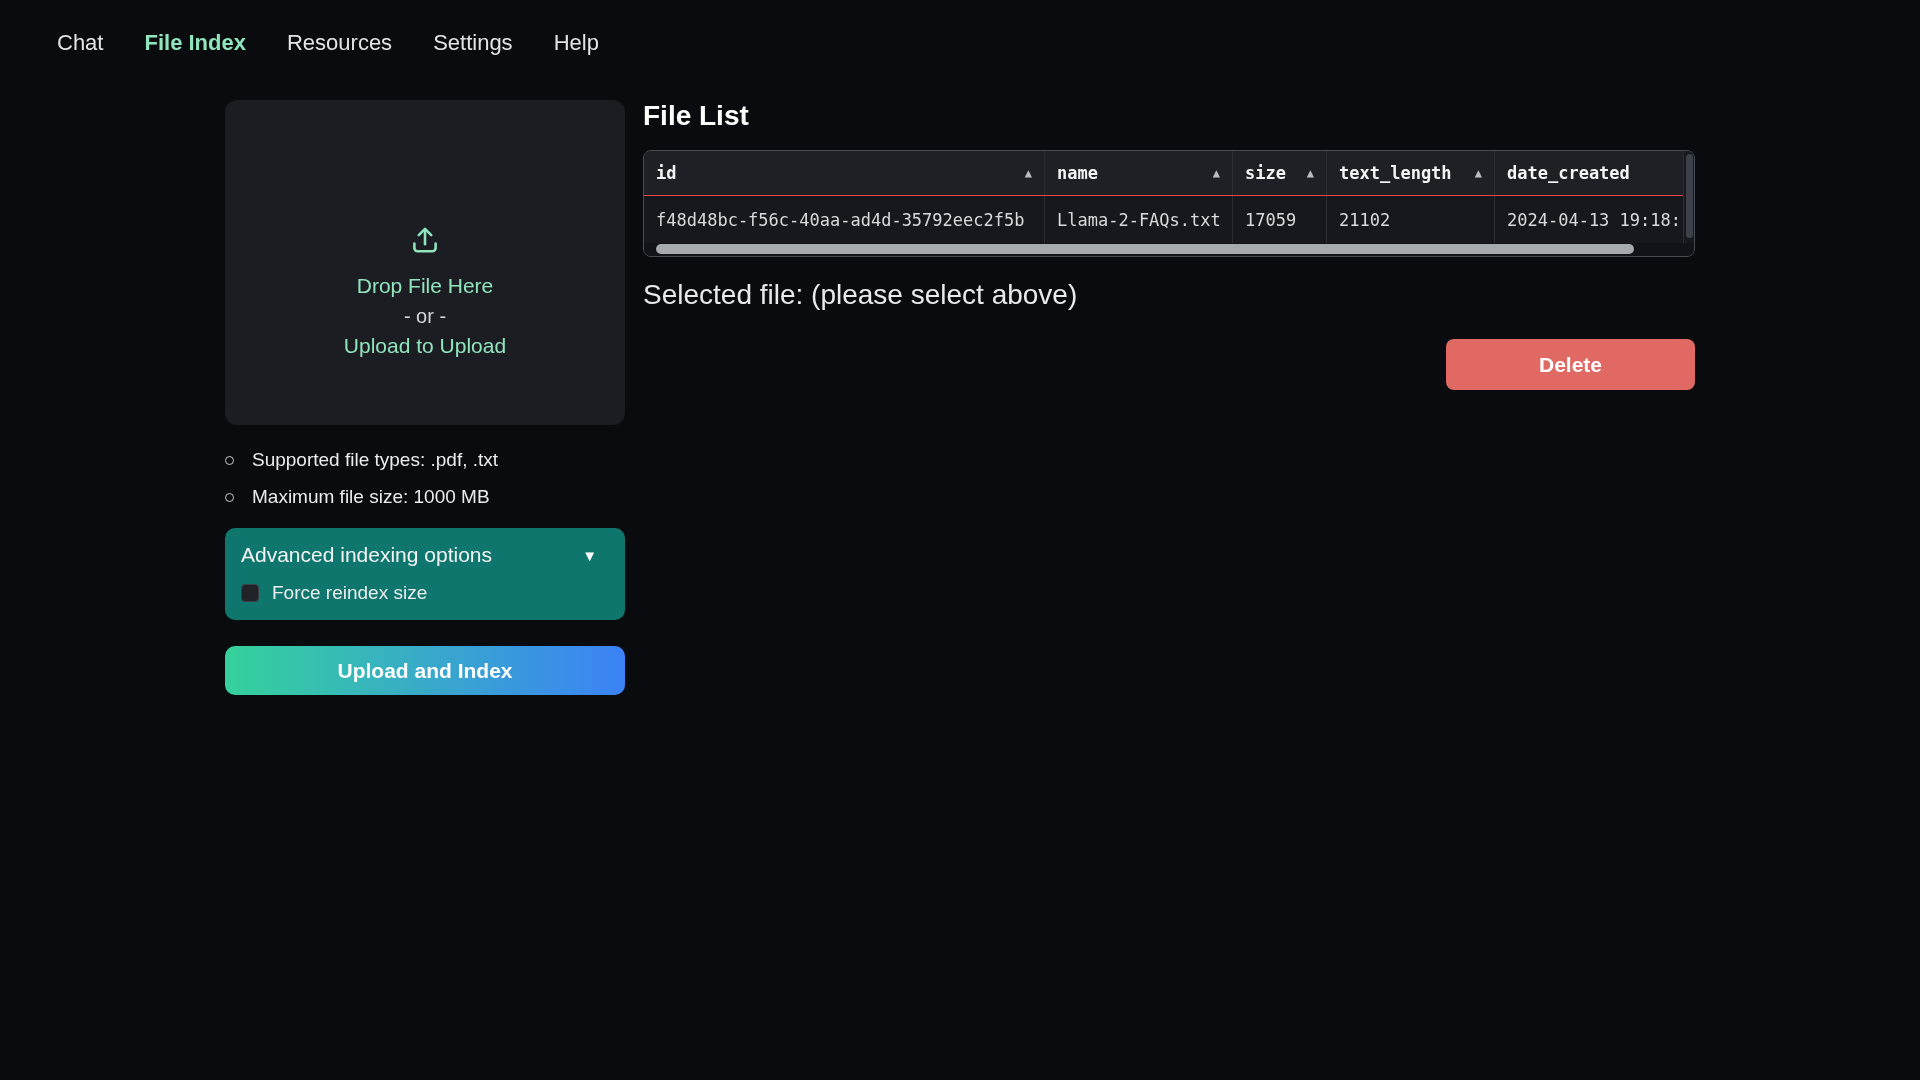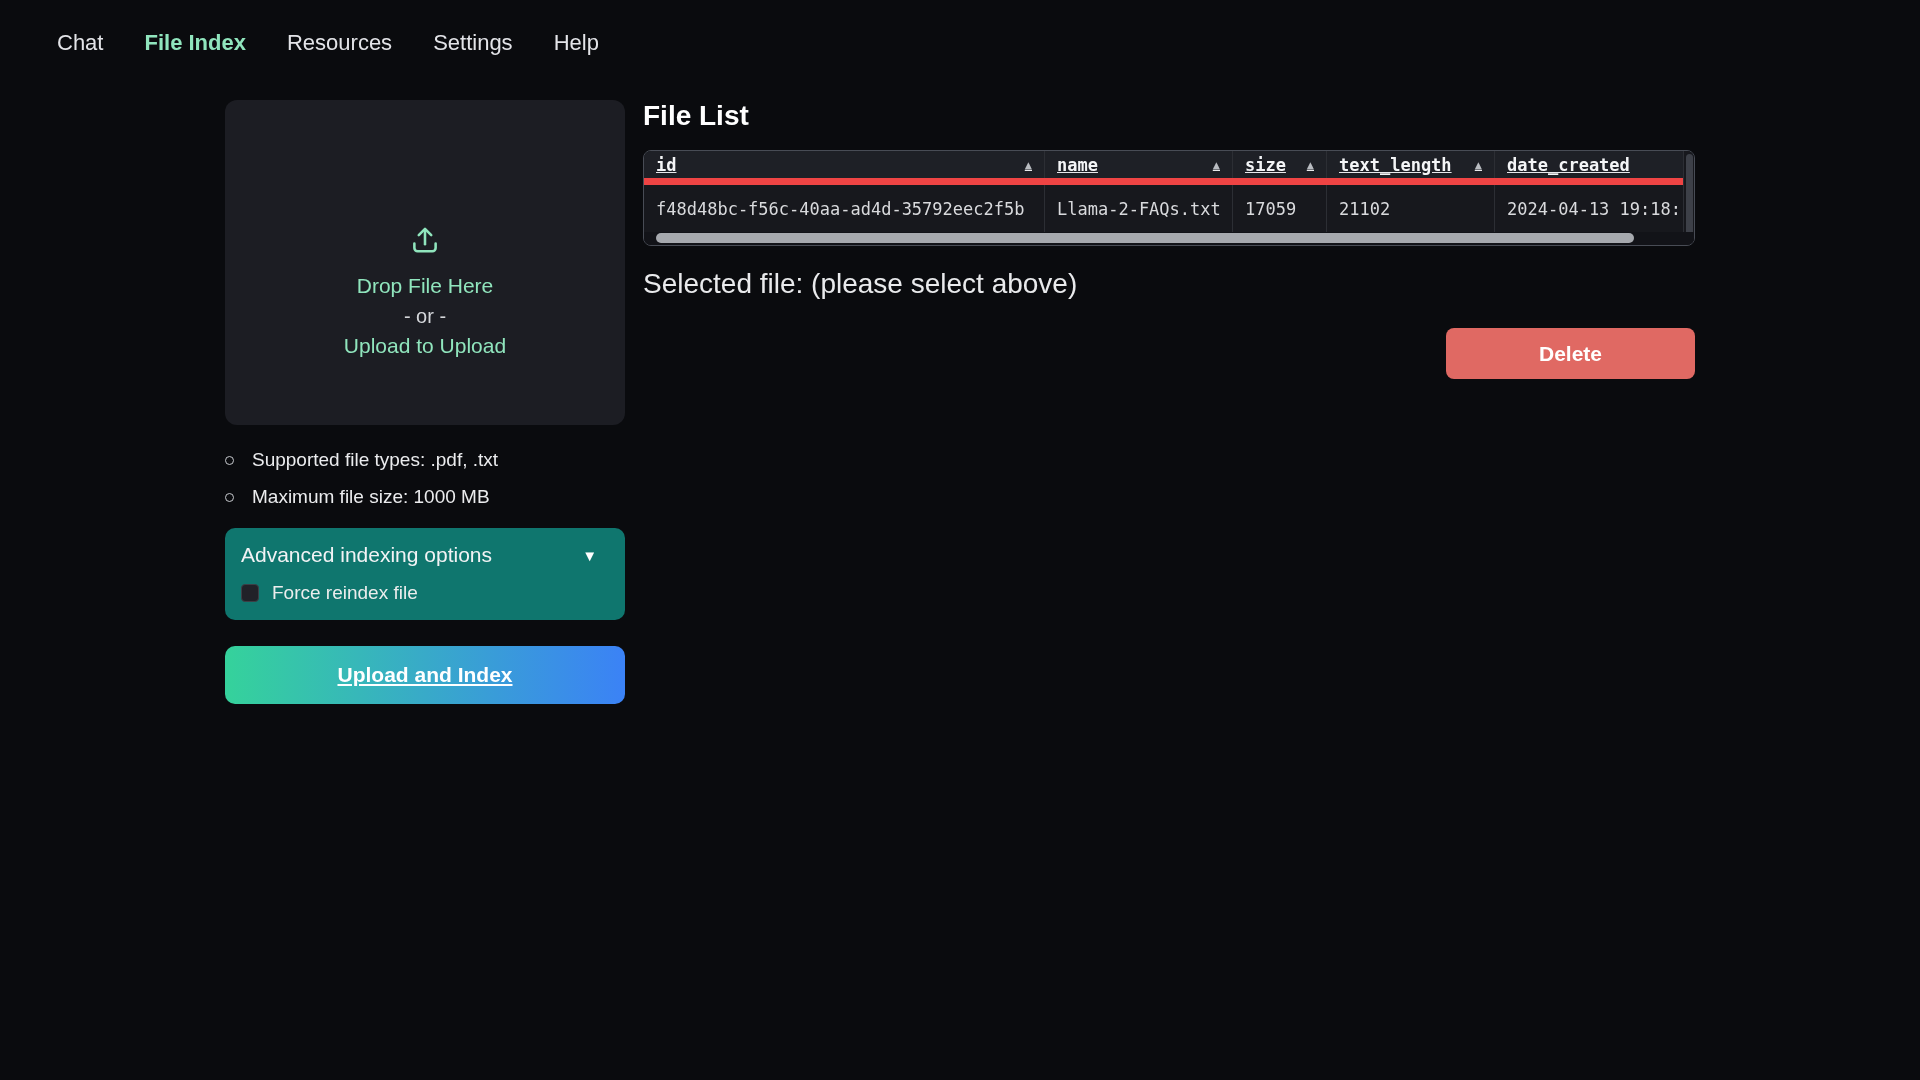--- a/index.html
+++ b/index.html
@@ -51,34 +51,34 @@
   .accordion-arrow { font-size: 15px; color: #ffffff; margin-right: 4px; }
   .checkbox-row { display: flex; align-items: center; gap: 13px; margin-top: 15px; }
   .checkbox-row input[type="checkbox"] {
     appearance: none; -webkit-appearance: none; width: 18px; height: 18px;
     background: #212228; border: 1px solid #3c3f46; border-radius: 4px; cursor: pointer;
   }
   .checkbox-label { font-size: 19px; color: #eceded; }
 
   
   .upload-btn {
-    margin-top: 26px; width: 100%; height: 58px; border: none; border-radius: 10px;
+    margin-top: 26px; width: 100%; height: 49px; border: none; border-radius: 10px;
     background: linear-gradient(90deg, #35d29b 0%, #3b82f6 100%);
     color: #ffffff; font-family: "Liberation Sans", sans-serif;
-    font-size: 21px; font-weight: 600; cursor: pointer; text-decoration: underline;
+    font-size: 21px; font-weight: 600; cursor: pointer;
   }
 
   
   .table-wrap {
     position: relative; border: 1px solid #484c55; border-radius: 8px;
     overflow: hidden; background: #121318;
   }
   .rows-area { position: relative; }
   .trow { display: flex; }
-  .thead { height: 34px; border-bottom: 7px solid #ef4444; text-decoration: underline; }
+  .thead { height: 45px; border-bottom: 1px solid #ef4444; }
   .tbody-row { height: 47px; }
   .cell {
     display: flex; align-items: center; padding: 0 12px;
     font-family: "DejaVu Sans Mono", monospace; font-size: 17px;
     white-space: nowrap; overflow: hidden; border-right: 1px solid #2c2e34;
   }
   .cell:last-child { border-right: none; flex: 1; min-width: 0; }
   .thead .cell { background: #1e2026; color: #f4f5f7; font-weight: bold; justify-content: space-between; cursor: pointer; }
   .tbody-row .cell { background: #17181d; color: #d9dadd; cursor: pointer; }
   .col-id { width: 401px; flex: 0 0 401px; }
@@ -143,21 +143,21 @@
       </li>
     </ul>
 
     <div class="accordion">
       <div class="accordion-header">
         <span class="accordion-label">Advanced indexing options</span>
         <span class="accordion-arrow">▼</span>
       </div>
       <div class="checkbox-row">
         <input type="checkbox" style="">
-        <span class="checkbox-label">Force reindex file</span>
+        <span class="checkbox-label">Force reindex size</span>
       </div>
     </div>
 
     <button class="upload-btn">Upload and Index</button>
   </section>
 
   <section class="right-col">
     <h2 class="section-title">File List</h2>
 
     <div class="table-wrap">

